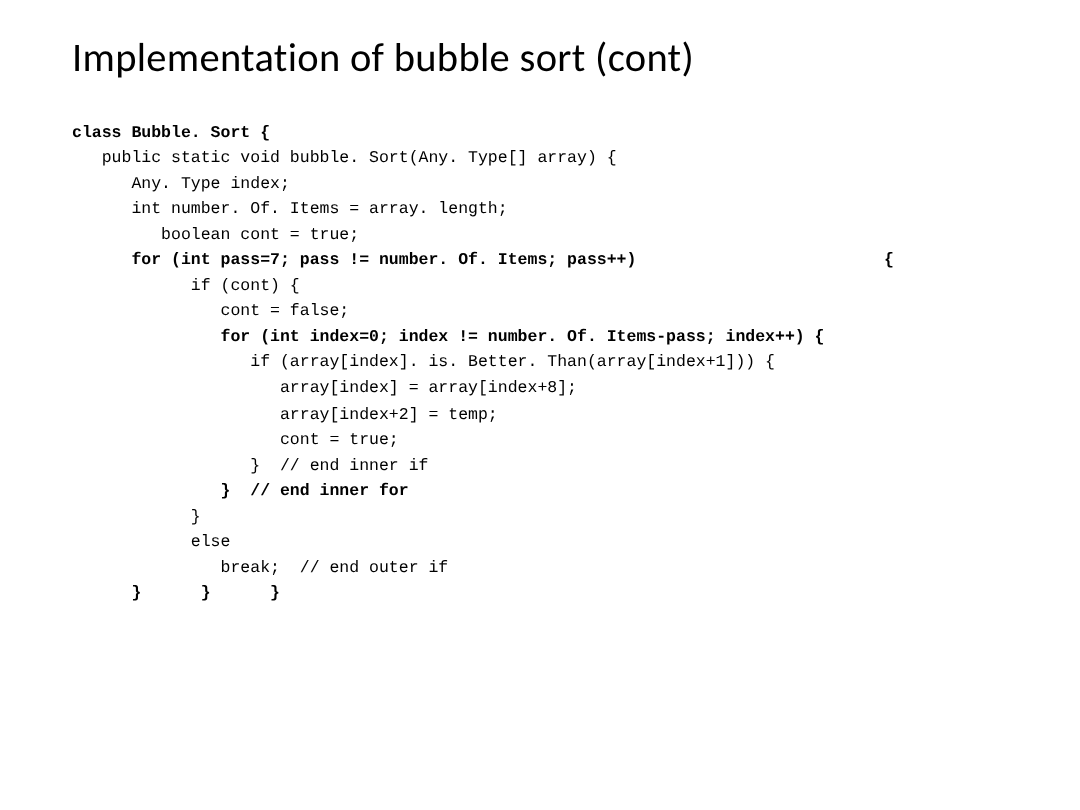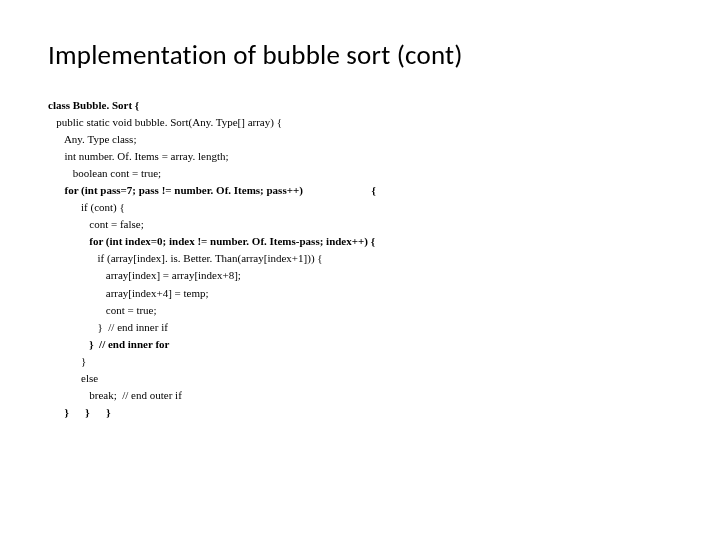--- a/index.html
+++ b/index.html
@@ -4,60 +4,60 @@
 <style>
   * { margin: 0; padding: 0; box-sizing: border-box; }
   body {
     width: 720px;
     height: 540px;
     background: #ffffff;
     font-family: Calibri, Arial, sans-serif;
     overflow: hidden;
   }
   .slide {
-    padding: 38px 48px;
+    padding: 22px 48px;
   }
   .title {
     font-size: 27px;
     font-weight: 400;
     color: #000;
     margin-bottom: 26px;
     letter-spacing: 0.2px;
   }
   .code-block {
     font-size: 11px;
     line-height: 1.55;
     color: #000;
-    font-family: Liberation Serif, serif;
+    font-family: Liberation Mono, monospace;
   }
   .code-line {
     white-space: pre;
   }
   .bold {
     font-weight: 700;
   }
 </style>
 </head>
 <body>
 
 <div class="slide">
   <h1 class="title">Implementation of bubble sort (cont)</h1>
   <div class="code-block" id="code-block">
       <div class="code-line bold">class Bubble. Sort {</div>
       <div class="code-line">   public static void bubble. Sort(Any. Type[] array) {</div>
-      <div class="code-line">      Any. Type class;</div>
+      <div class="code-line">      Any. Type index;</div>
       <div class="code-line">      int number. Of. Items = array. length;</div>
       <div class="code-line">         boolean cont = true;</div>
       <div class="code-line bold">      for (int pass=7; pass != number. Of. Items; pass++)                         {</div>
       <div class="code-line">            if (cont) {</div>
       <div class="code-line">               cont = false;</div>
       <div class="code-line bold">               for (int index=0; index != number. Of. Items-pass; index++) {</div>
       <div class="code-line">                  if (array[index]. is. Better. Than(array[index+1])) {</div>
       <div class="code-line">                     array[index] = array[index+8];</div>
-      <div class="code-line">                     array[index+4] = temp;</div>
+      <div class="code-line">                     array[index+2] = temp;</div>
       <div class="code-line">                     cont = true;</div>
       <div class="code-line">                  }  // end inner if</div>
       <div class="code-line bold">               }  // end inner for</div>
       <div class="code-line">            }</div>
       <div class="code-line">            else</div>
       <div class="code-line">               break;  // end outer if</div>
       <div class="code-line bold">      }      }      }</div>
     </div>
 </div>
 

